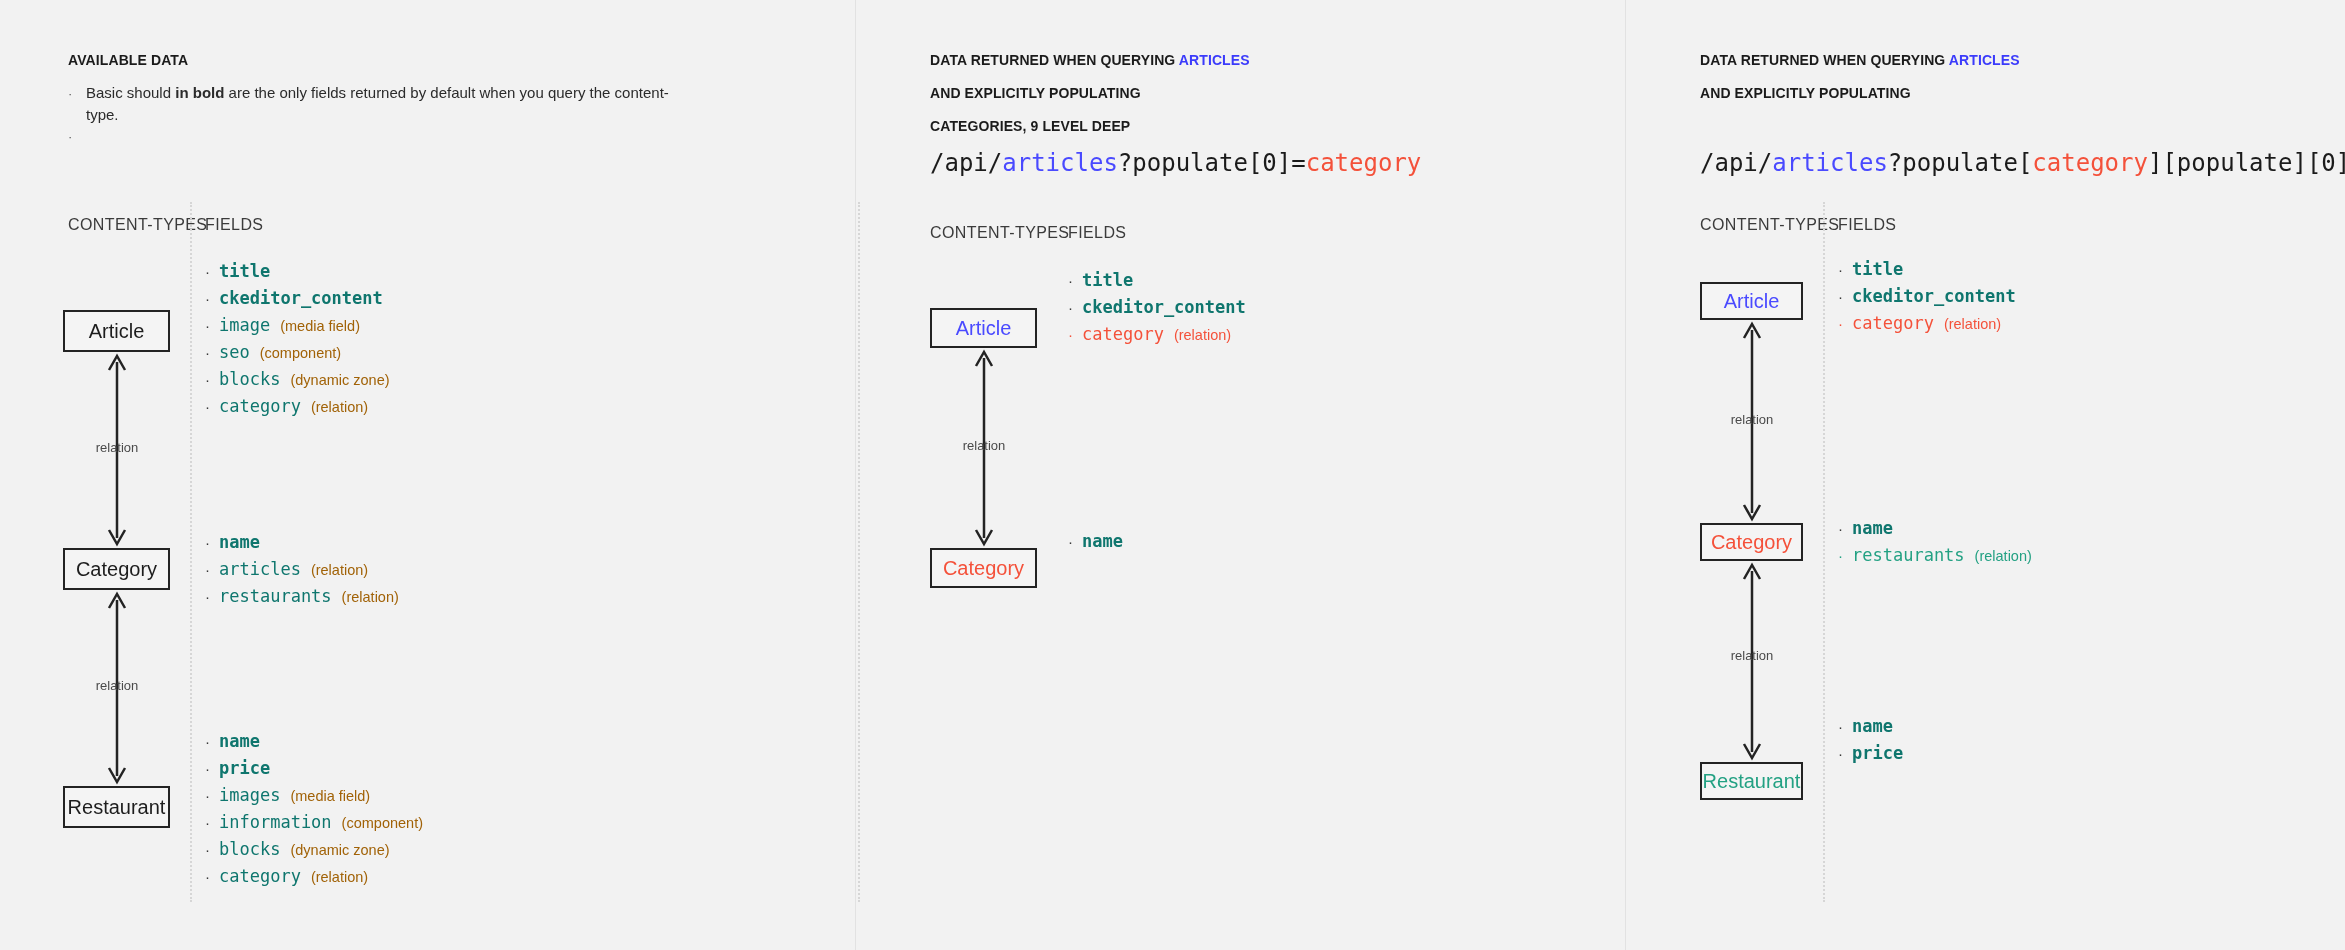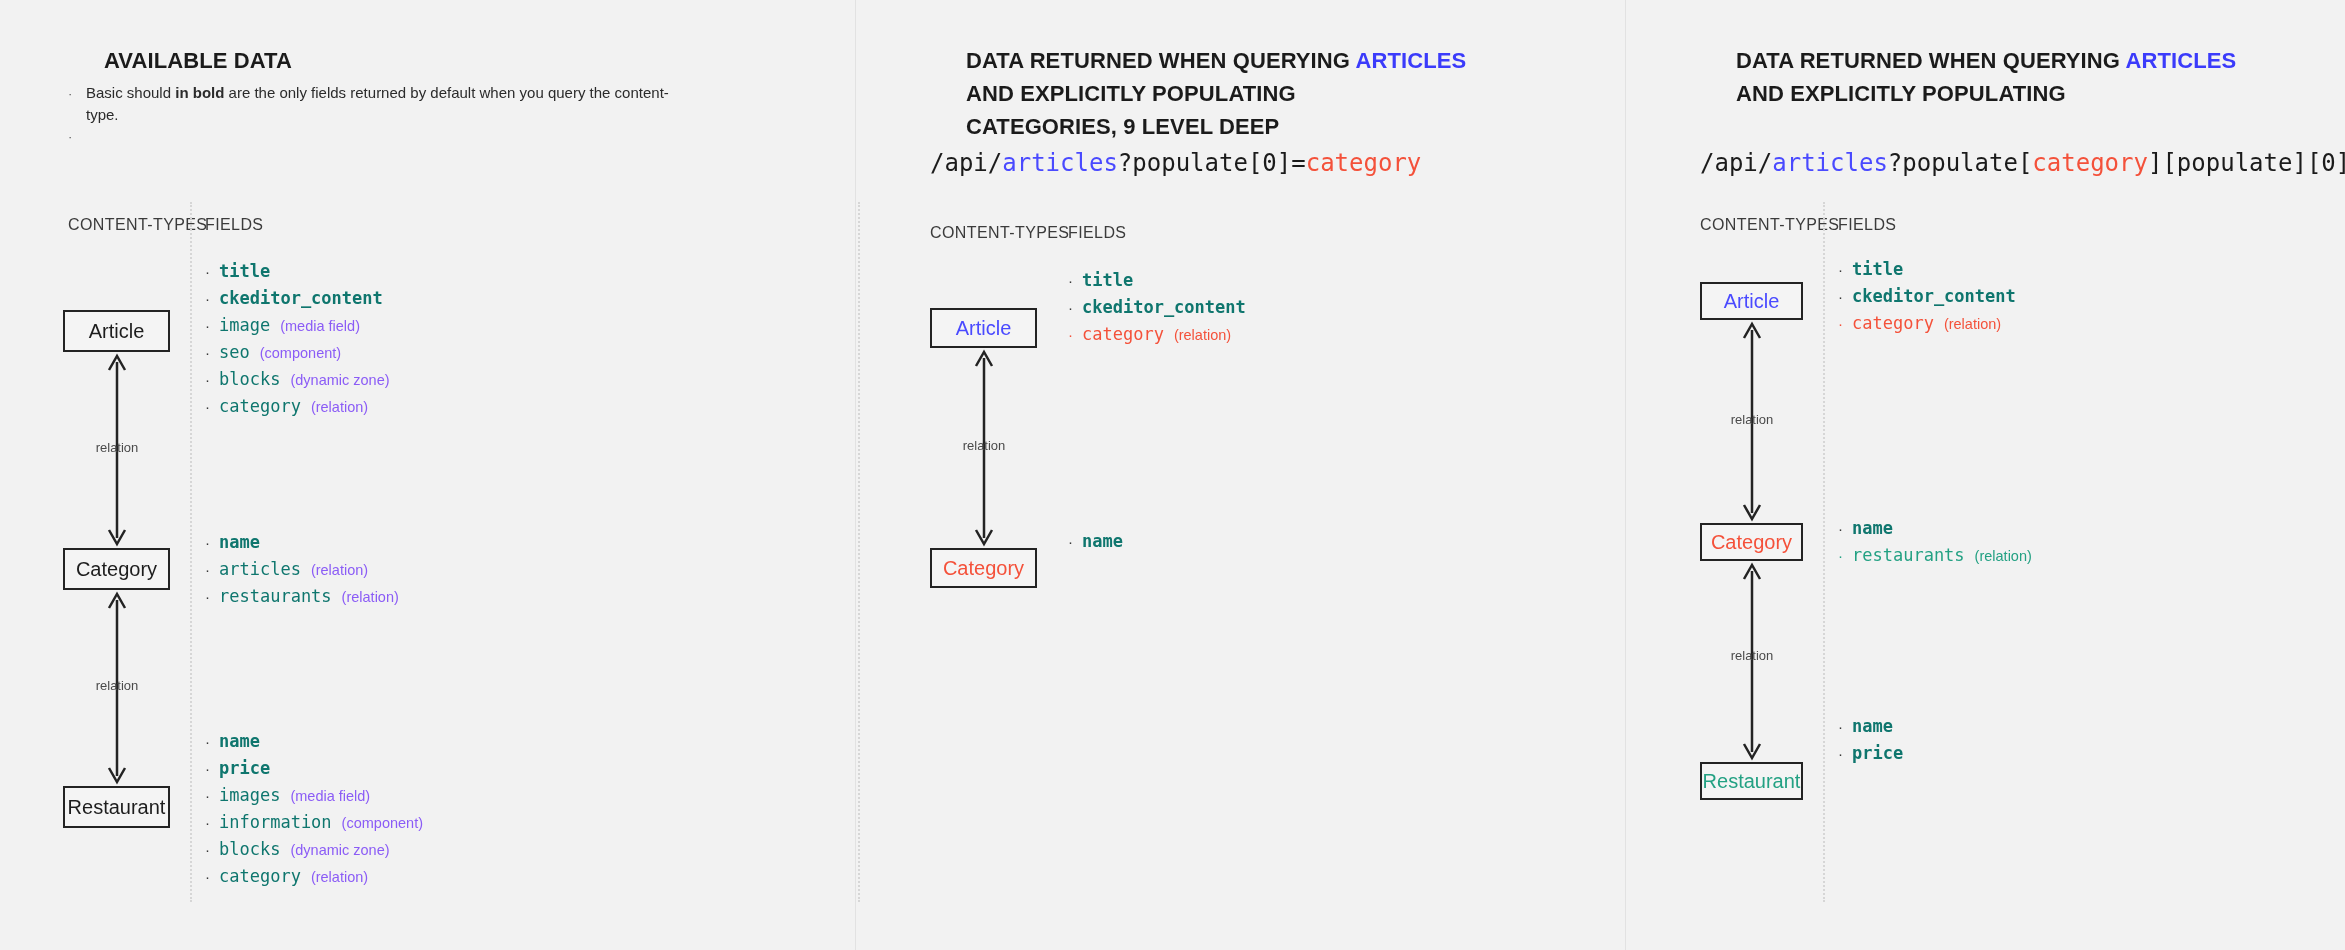--- a/index.html
+++ b/index.html
@@ -21,26 +21,25 @@
 
   .panel-sep {
     position: absolute; top: 0; width: 1px; height: 950px;
     background: #e2e2e2;
   }
 
   
   .heading {
     position: absolute;
     font-weight: bold;
-    font-size: 22px;
+    font-size: 14px;
     letter-spacing: .1px;
     line-height: 33px;
     color: #1b1b1b;
     white-space: nowrap;
-    margin-left: 36px;
   }
   .heading .accent-blue { color: #3b3bfb; }
 
   .query {
     position: absolute;
     font-family: "DejaVu Sans Mono", monospace;
     font-size: 24px;
     line-height: 30px;
     color: #1b1b1b;
     white-space: nowrap;
@@ -106,21 +105,21 @@
     flex: none;
   }
   .field-name {
     font-family: "DejaVu Sans Mono", monospace;
     font-size: 17px;
     color: #0f766e;
   }
   .field-row.bold .field-name { font-weight: bold; }
   .field-type {
     font-size: 14.5px;
-    color: #8b5cf6;
+    color: #a16207;
     margin-left: 10px;
   }
   
   .field-row.c-red  .field-bullet,
   .field-row.c-red  .field-name,
   .field-row.c-red  .field-type  { color: #f4513a; }
   .field-row.c-green .field-bullet,
   .field-row.c-green .field-name,
   .field-row.c-green .field-type { color: #23a183; }
 

